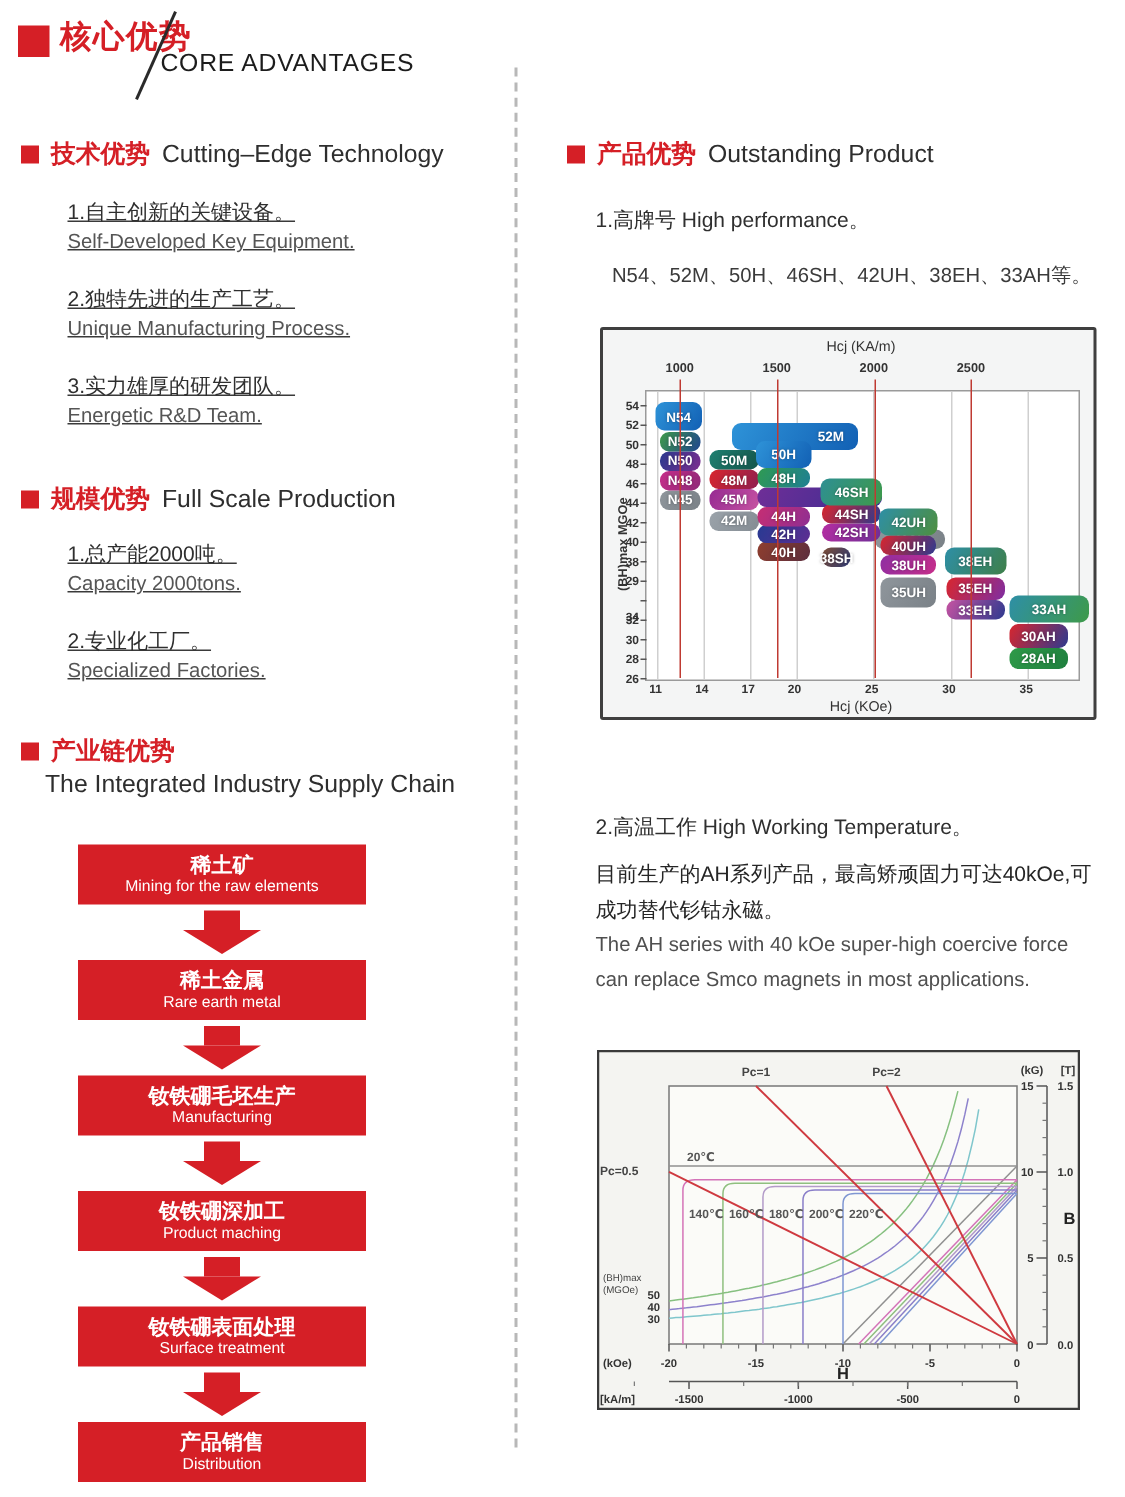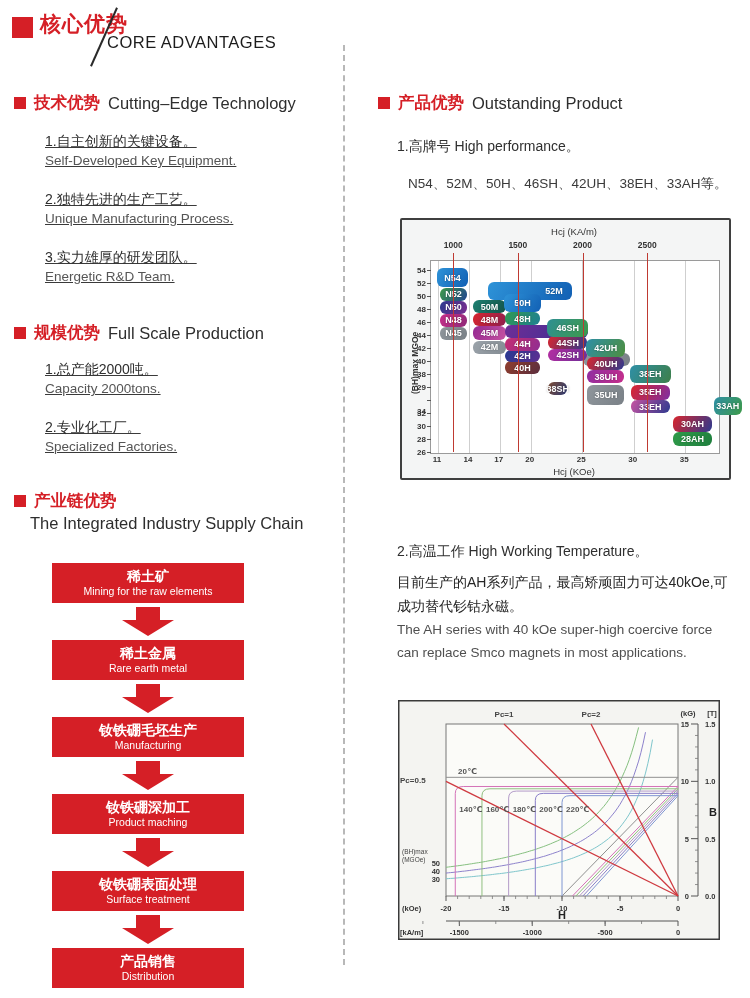--- a/index.html
+++ b/index.html
@@ -182,35 +182,35 @@
         <div class="gbox" style="left: 42.02px; top: 65px; width: 32.96px; height: 14.3px; background: linear-gradient(120deg, rgb(150, 42, 146), rgb(198, 83, 162));">45M</div>
         <div class="gbox" style="left: 42.02px; top: 52px; width: 32.96px; height: 13px; background: linear-gradient(120deg, rgb(216, 38, 46), rgb(143, 31, 79));">48M</div>
         <div class="gbox" style="left: 42.02px; top: 39px; width: 32.96px; height: 13px; background: linear-gradient(120deg, rgb(31, 128, 113), rgb(20, 84, 74));">50M</div>
         <div class="gbox" style="left: 57px; top: 20.8px; width: 36px; height: 18.2px; background: linear-gradient(120deg, rgb(46, 147, 216), rgb(18, 96, 180)); padding-left: 48px;">52M</div>
         <div class="gbox" style="left: 73.95px; top: 100.1px; width: 35.02px; height: 13px; background: linear-gradient(120deg, rgb(143, 62, 46), rgb(92, 46, 62));">40H</div>
         <div class="gbox" style="left: 73.95px; top: 89.05px; width: 35.02px; height: 11.7px; background: linear-gradient(120deg, rgb(39, 58, 146), rgb(94, 46, 146));">42H</div>
         <div class="gbox" style="left: 73.95px; top: 76.7px; width: 35.02px; height: 13px; background: linear-gradient(120deg, rgb(198, 46, 115), rgb(143, 46, 146));">44H</div>
         <div class="gbox" style="left: 73.95px; top: 64.35px; width: 35.02px; height: 13px; background: linear-gradient(120deg, rgb(111, 46, 151), rgb(58, 46, 146)); padding-left: 48px;">46H</div>
         <div class="gbox" style="left: 73.95px; top: 51.35px; width: 35.02px; height: 13px; background: linear-gradient(120deg, rgb(47, 154, 82), rgb(31, 127, 147));">48H</div>
         <div class="gbox" style="left: 72.92px; top: 32.5px; width: 37.08px; height: 18.2px; background: linear-gradient(120deg, rgb(46, 147, 216), rgb(18, 96, 180));">50H</div>
-        <div class="gbox" style="left: 117.21px; top: 121px; width: 19px; height: 13px; background: linear-gradient(120deg, rgb(127, 78, 54), rgb(46, 58, 115));">38SH</div>
+        <div class="gbox" style="left: 117.21px; top: 104px; width: 19px; height: 13px; background: linear-gradient(120deg, rgb(127, 78, 54), rgb(46, 58, 115));">38SH</div>
         <div class="gbox" style="left: 117.21px; top: 92px; width: 47px; height: 13px; background: linear-gradient(120deg, rgb(143, 150, 156), rgb(122, 129, 135)); margin-left: 35px;">40SH</div>
         <div class="gbox" style="left: 117.21px; top: 88.075px; width: 39.14px; height: 12.35px; background: linear-gradient(120deg, rgb(181, 46, 162), rgb(111, 46, 151));">42SH</div>
         <div class="gbox" style="left: 117.21px; top: 75.4px; width: 39.14px; height: 13px; background: linear-gradient(120deg, rgb(216, 38, 46), rgb(46, 58, 143));">44SH</div>
         <div class="gbox" style="left: 116.18px; top: 57.85px; width: 41.2px; height: 18.2px; background: linear-gradient(120deg, rgb(46, 143, 147), rgb(62, 154, 73));">46SH</div>
         <div class="gbox" style="left: 156.35px; top: 123.5px; width: 37.08px; height: 20px; background: linear-gradient(120deg, rgb(143, 150, 156), rgb(122, 129, 135));">35UH</div>
         <div class="gbox" style="left: 156.35px; top: 109.2px; width: 37.08px; height: 13px; background: linear-gradient(120deg, rgb(143, 46, 162), rgb(198, 46, 138));">38UH</div>
         <div class="gbox" style="left: 156.35px; top: 96.2px; width: 37.08px; height: 13px; background: linear-gradient(120deg, rgb(216, 38, 46), rgb(46, 58, 143));">40UH</div>
         <div class="gbox" style="left: 155.32px; top: 78px; width: 39.14px; height: 18.2px; background: linear-gradient(120deg, rgb(46, 143, 166), rgb(78, 143, 62));">42UH</div>
         <div class="gbox" style="left: 199.61px; top: 139.1px; width: 39.14px; height: 13px; background: linear-gradient(120deg, rgb(198, 83, 162), rgb(46, 58, 143));">33EH</div>
         <div class="gbox" style="left: 199.61px; top: 123.5px; width: 39.14px; height: 15.6px; background: linear-gradient(120deg, rgb(216, 38, 46), rgb(127, 46, 162));">35EH</div>
         <div class="gbox" style="left: 198.58px; top: 104px; width: 41.2px; height: 18.2px; background: linear-gradient(120deg, rgb(46, 143, 166), rgb(62, 127, 73));">38EH</div>
         <div class="gbox" style="left: 241.84px; top: 170.95px; width: 39.14px; height: 14.3px; background: linear-gradient(120deg, rgb(47, 154, 73), rgb(31, 127, 62));">28AH</div>
         <div class="gbox" style="left: 241.84px; top: 155.35px; width: 39.14px; height: 15.6px; background: linear-gradient(120deg, rgb(216, 38, 46), rgb(46, 58, 143));">30AH</div>
-        <div class="gbox" style="left: 241.84px; top: 135.85px; width: 28px; height: 18.2px; background: linear-gradient(120deg, rgb(46, 143, 166), rgb(62, 154, 73)); margin-left: 41px;">33AH</div>
+        <div class="gbox" style="left: 241.84px; top: 135.85px; width: 53px; height: 18.2px; background: linear-gradient(120deg, rgb(46, 143, 166), rgb(62, 154, 73));">33AH</div>
       </div>
       <div class="c1-red" style="left: 51.171px; top: 33px; height: 199px;"></div>
       <div class="c1-toplab" style="left: 51.171px; top: 20px;">1000</div>
       <div class="c1-red" style="left: 115.855px; top: 33px; height: 199px;"></div>
       <div class="c1-toplab" style="left: 115.855px; top: 20px;">1500</div>
       <div class="c1-red" style="left: 180.539px; top: 33px; height: 199px;"></div>
       <div class="c1-toplab" style="left: 180.539px; top: 20px;">2000</div>
       <div class="c1-red" style="left: 245.326px; top: 33px; height: 199px;"></div>
       <div class="c1-toplab" style="left: 245.326px; top: 20px;">2500</div>
       <div class="c1-title" style="left: 172px; top: 6px;">Hcj (KA/m)</div>

